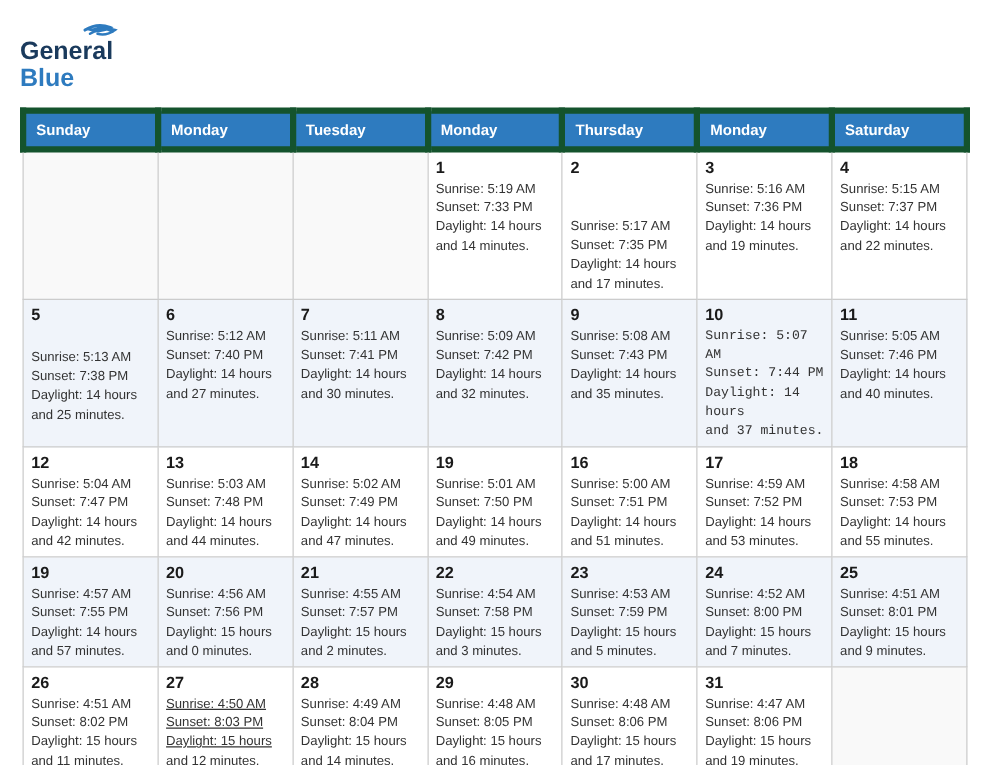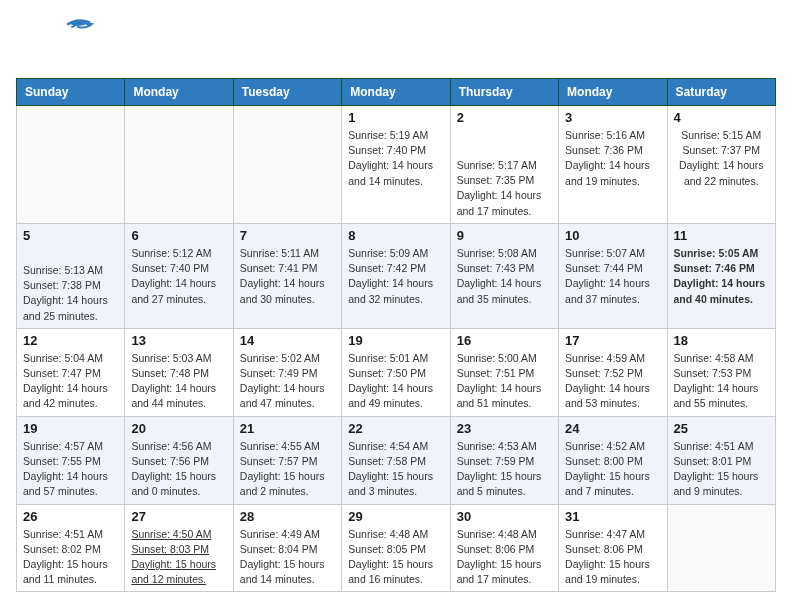--- a/index.html
+++ b/index.html
@@ -37,21 +37,21 @@
       width: 100%;
       border-collapse: collapse;
       font-size: 11px;
     }
     thead tr th {
       background: #2e7bbf;
       color: #fff;
       font-weight: bold;
       text-align: left;
       padding: 6px 8px;
-      border: 1px solid #14532d;
+      border: 5px solid #14532d;
       font-size: 12px;
     }
     tbody tr td {
       border: 1px solid #ccc;
       vertical-align: top;
       padding: 4px 6px;
       width: calc(100% / 7);
       min-height: 80px;
       background: #fff;
     }
@@ -81,20 +81,26 @@
 
 <div class="header">
   <div class="logo">
 
     <svg width="80" height="50" viewBox="0 0 80 50">
 
       <path d="M52 8 Q62 2 72 6 Q65 10 58 8 Q68 5 74 9" stroke="#2e7bbf" stroke-width="2.5" fill="none" stroke-linecap="round"></path>
       <path d="M56 11 Q66 5 76 8 Q69 13 62 11" stroke="#2e7bbf" stroke-width="2" fill="none" stroke-linecap="round"></path>
 
     </svg>
+    <div style="margin-top:-36px;">
+      <div style="font-size:20px; font-weight:bold; color:#1a3a5c; line-height:1.1;">
+        <span>General</span><br>
+        <span style="color:#2e7bbf;">Blue</span>
+      </div>
+    </div>
   </div>
   <div class="title-block">
     <div class="month-title"></div>
     <div class="location"></div>
   </div>
 </div>
 
 <table>
   <thead>
     <tr id="thead-row">
@@ -108,41 +114,41 @@
       </tr>
   </thead>
   <tbody id="calendar-body">
       <tr>
         <td class="empty"></td>
         <td class="empty"></td>
         <td class="empty"></td>
         <td>
           <div class="day-num">1</div>
           <div class="day-info" style="white-space: pre-line;">Sunrise: 5:19 AM
-Sunset: 7:40 PM
+Sunset: 7:33 PM
 Daylight: 14 hours
 and 14 minutes.</div>
         </td>
         <td>
           <div class="day-num">2</div>
           <div class="day-info" style="white-space: pre-line; margin-top: 33px;">Sunrise: 5:17 AM
 Sunset: 7:35 PM
 Daylight: 14 hours
 and 17 minutes.</div>
         </td>
         <td>
           <div class="day-num">3</div>
           <div class="day-info" style="white-space: pre-line;">Sunrise: 5:16 AM
 Sunset: 7:36 PM
 Daylight: 14 hours
 and 19 minutes.</div>
         </td>
         <td>
           <div class="day-num">4</div>
-          <div class="day-info" style="white-space: pre-line; text-align: center;">Sunrise: 5:15 AM
+          <div class="day-info" style="white-space: pre-line;">Sunrise: 5:15 AM
 Sunset: 7:37 PM
 Daylight: 14 hours
 and 22 minutes.</div>
         </td>
       </tr>
       <tr>
         <td>
           <div class="day-num">5</div>
           <div class="day-info" style="white-space: pre-line; margin-top: 20px;">Sunrise: 5:13 AM
 Sunset: 7:38 PM
@@ -172,28 +178,28 @@
         </td>
         <td>
           <div class="day-num">9</div>
           <div class="day-info" style="white-space: pre-line;">Sunrise: 5:08 AM
 Sunset: 7:43 PM
 Daylight: 14 hours
 and 35 minutes.</div>
         </td>
         <td>
           <div class="day-num">10</div>
-          <div class="day-info" style="white-space: pre-line;">Sunrise: 5:07 AM
+          <div class="day-info" style="white-space: pre-line; font-family: Liberation Mono, monospace;">Sunrise: 5:07 AM
 Sunset: 7:44 PM
 Daylight: 14 hours
 and 37 minutes.</div>
         </td>
         <td>
           <div class="day-num">11</div>
-          <div class="day-info" style="white-space: pre-line; font-weight: bold;">Sunrise: 5:05 AM
+          <div class="day-info" style="white-space: pre-line;">Sunrise: 5:05 AM
 Sunset: 7:46 PM
 Daylight: 14 hours
 and 40 minutes.</div>
         </td>
       </tr>
       <tr>
         <td>
           <div class="day-num">12</div>
           <div class="day-info" style="white-space: pre-line;">Sunrise: 5:04 AM
 Sunset: 7:47 PM

